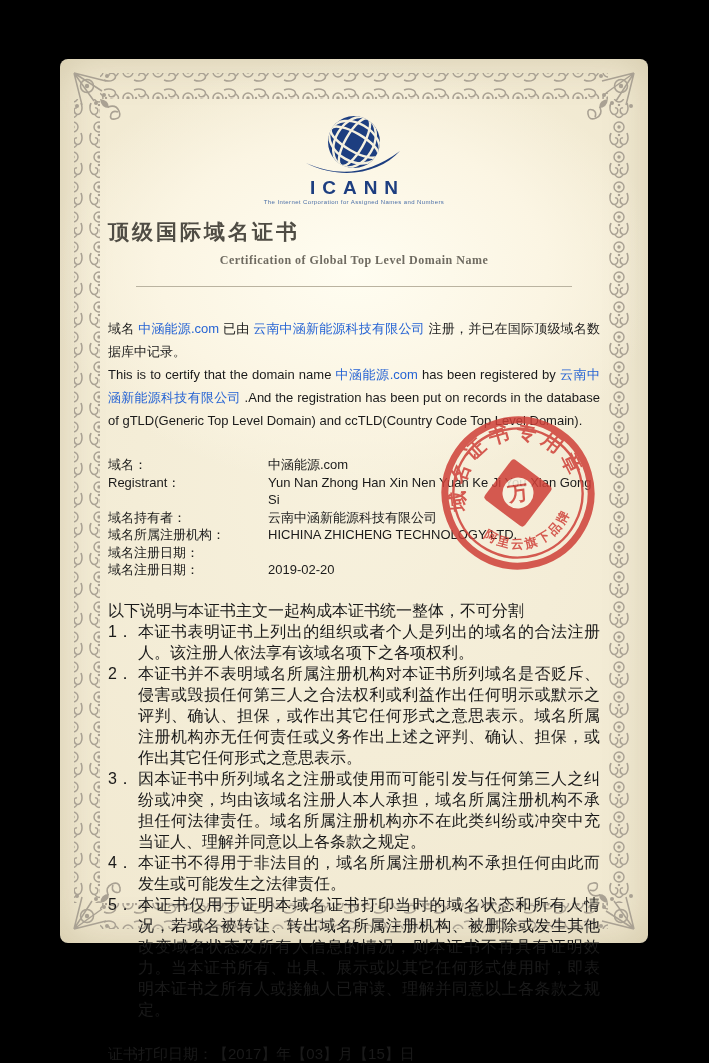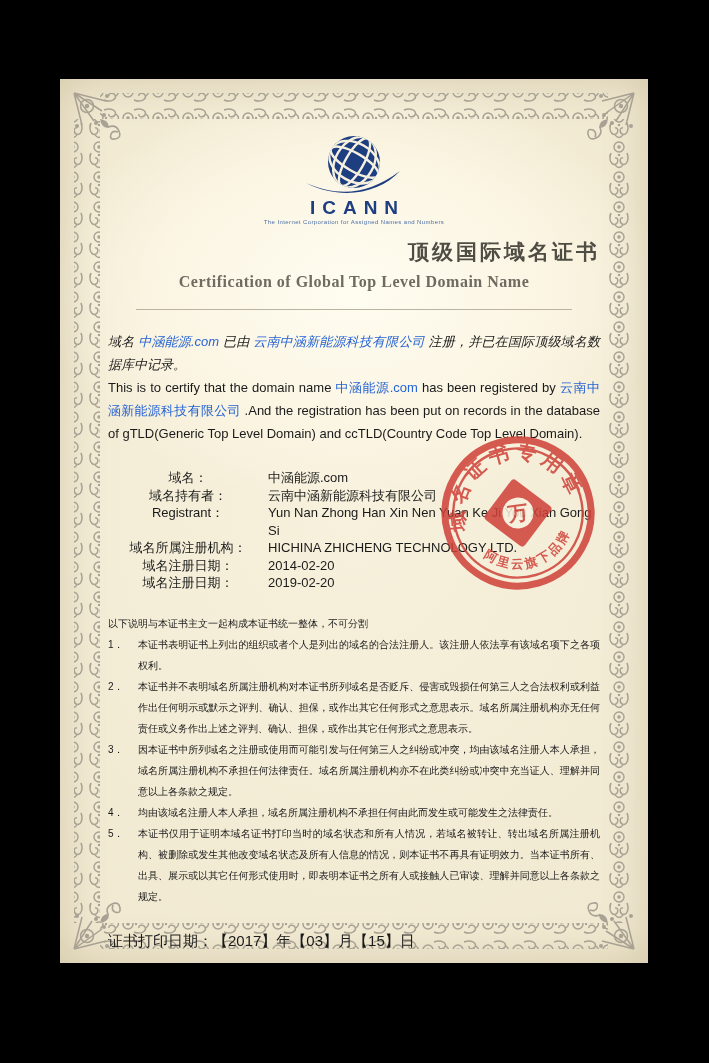--- a/index.html
+++ b/index.html
@@ -1,41 +1,41 @@
 <!DOCTYPE html>
 <html><head>
 <meta charset="utf-8">
 <style>
   html,body{margin:0;padding:0;background:#000;}
   .canvas{position:relative;width:709px;height:1063px;background:#000;overflow:hidden;
           font-family:"Liberation Sans", sans-serif;}
-  .page{position:absolute;left:60px;top:79px;width:588px;height:884px;
+  .page{position:absolute;left:60px;top:59px;width:588px;height:884px;
         background:
           radial-gradient(ellipse 430px 300px at 50% 24%, #fffdf1 0%, #fbf5e3 45%, rgba(251,245,227,0) 72%),
           radial-gradient(ellipse 620px 760px at 50% 48%, #f7f1dd 0%, #f1e9d1 70%, #eae1c3 100%);
-        box-shadow: inset 0 0 46px rgba(110,90,40,.22);}
+        box-shadow: inset 0 0 46px rgba(110,90,40,.22); border-radius: 8px;}
   .border-svg{position:absolute;inset:0;width:100%;height:100%;}
   .content{position:absolute;inset:0;padding:0 48px;box-sizing:border-box;color:#1a1a1a;}
   .logo{ text-align:center; }
   .globe{display:block;margin:54px auto 4px;}
   .wordmark{font-size:19px;font-weight:bold;color:#1d3e80;letter-spacing:7px;text-indent:7px;line-height:18px;}
   .tagline{font-size:6px;color:#4c70a8;margin-top:2px;letter-spacing:.4px;}
-  .cert-title{margin:13px 0 0;font-size:21px;font-weight:bold;color:#4f4c44;text-align:right;letter-spacing:3px;}
-  .cert-subtitle{margin:7px 0 0;font-family:"Liberation Serif", serif;font-size:16px;font-weight:bold;
+  .cert-title{margin:13px 0 0;font-size:21px;font-weight:bold;color:#4f4c44;text-align:left;letter-spacing:3px;}
+  .cert-subtitle{margin:7px 0 0;font-family:"Liberation Serif", serif;font-size:12px;font-weight:bold;
                  color:#6f6b61;text-align:center;letter-spacing:.5px;}
   .rule{height:1px;background:#bab3a0;width:436px;margin:18px auto 0;}
   .para{font-size:13px;line-height:23px;margin:0;text-align:justify;}
-  .p1{margin-top:20px;font-style:italic;}
+  .p1{margin-top:30px;}
   .p2{}
   .blue{color:#2563d4;}
   .details{margin-top:24px;font-size:13px;line-height:17.5px;}
   .drow{display:flex;}
-  .dlabel{width:160px;flex:none;text-align:center;}
+  .dlabel{width:160px;flex:none;text-align:left;}
   .dvalue{flex:1;}
-  .terms{margin-top:21px;font-size:10px;line-height:21px;}
+  .terms{margin-top:21px;font-size:16px;line-height:21px;}
   .term{display:flex;}
   .tnum{flex:none;width:30px;}
   .ttext{flex:1;text-align:justify;}
   .printdate{margin-top:25px;font-size:15px;}
   .seal{position:absolute;left:378px;top:354px;width:160px;height:160px;opacity:.85;pointer-events:none;}
 </style>
 </head>
 <body>
 
 <div class="canvas">
@@ -120,34 +120,33 @@
       <p class="para p1"><span>域名 </span><span class="blue">中涵能源.com</span><span> 已由 </span><span class="blue">云南中涵新能源科技有限公司</span><span> 注册，并已在国际顶级域名数据库中记录。</span></p>
 
       <p class="para p2"><span>This is to certify that the domain name </span><span class="blue">中涵能源.com</span><span> has been registered by </span><span class="blue">云南中涵新能源科技有限公司</span><span> .And the registration has been put on records in the database of gTLD(Generic Top Level Domain) and ccTLD(Country Code Top Level Domain).</span></p>
 
       <div class="details">
         <div class="drow">
             <span class="dlabel">域名：</span>
             <span class="dvalue">中涵能源.com</span>
           </div>
         <div class="drow">
+            <span class="dlabel">Registrant：</span>
+            <span class="dvalue">Yun Nan Zhong Han Xin Nen Yuan Ke Ji You Xian Gong Si</span>
+          </div>
+        <div class="drow">
             <span class="dlabel">域名持有者：</span>
             <span class="dvalue">云南中涵新能源科技有限公司</span>
           </div>
         <div class="drow">
-            <span class="dlabel">Registrant：</span>
-            <span class="dvalue">Yun Nan Zhong Han Xin Nen Yuan Ke Ji You Xian Gong Si</span>
-          </div>
-        <div class="drow">
             <span class="dlabel">域名所属注册机构：</span>
             <span class="dvalue">HICHINA ZHICHENG TECHNOLOGY LTD.</span>
           </div>
         <div class="drow">
             <span class="dlabel">域名注册日期：</span>
-            <span class="dvalue">2014-02-20</span>
           </div>
         <div class="drow">
             <span class="dlabel">域名注册日期：</span>
             <span class="dvalue">2019-02-20</span>
           </div>
       </div>
 
       <div class="terms">
         <div>以下说明与本证书主文一起构成本证书统一整体，不可分割</div>
         <div class="term">
@@ -157,21 +156,21 @@
         <div class="term">
             <span class="tnum">2．</span>
             <span class="ttext">本证书并不表明域名所属注册机构对本证书所列域名是否贬斥、侵害或毁损任何第三人之合法权利或利益作出任何明示或默示之评判、确认、担保，或作出其它任何形式之意思表示。域名所属注册机构亦无任何责任或义务作出上述之评判、确认、担保，或作出其它任何形式之意思表示。</span>
           </div>
         <div class="term">
             <span class="tnum">3．</span>
             <span class="ttext">因本证书中所列域名之注册或使用而可能引发与任何第三人之纠纷或冲突，均由该域名注册人本人承担，域名所属注册机构不承担任何法律责任。域名所属注册机构亦不在此类纠纷或冲突中充当证人、理解并同意以上各条款之规定。</span>
           </div>
         <div class="term">
             <span class="tnum">4．</span>
-            <span class="ttext">均由该域名注册人本人承担，域名所属注册机构不承担任何由此而发生或可能发生之法律责任。</span>
+            <span class="ttext">本证书不得用于非法目的，域名所属注册机构不承担任何由此而发生或可能发生之法律责任。</span>
           </div>
         <div class="term">
             <span class="tnum">5．</span>
             <span class="ttext">本证书仅用于证明本域名证书打印当时的域名状态和所有人情况，若域名被转让、转出域名所属注册机构、被删除或发生其他改变域名状态及所有人信息的情况，则本证书不再具有证明效力。当本证书所有、出具、展示或以其它任何形式使用时，即表明本证书之所有人或接触人已审读、理解并同意以上各条款之规定。</span>
           </div>
       </div>
 
       <div class="printdate">证书打印日期：【2017】年【03】月【15】日</div>
     </div>
 

